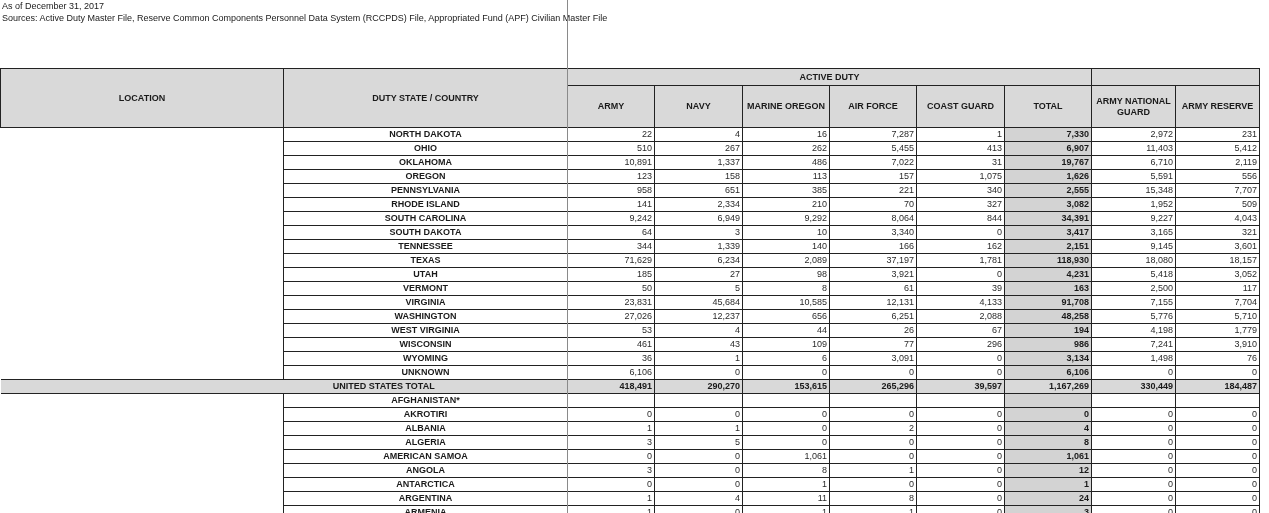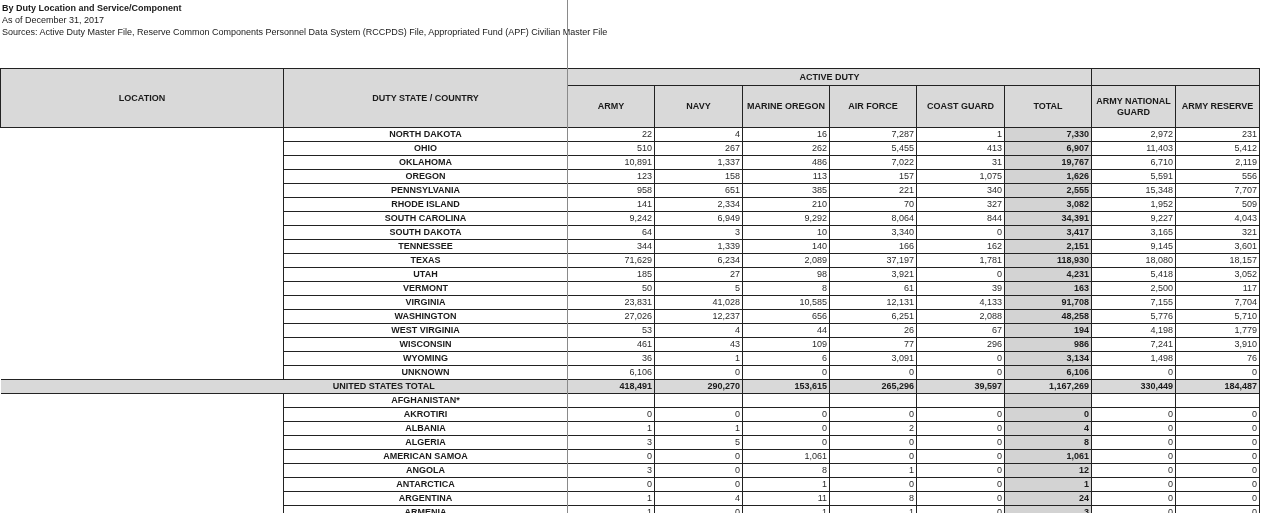--- a/index.html
+++ b/index.html
@@ -38,21 +38,20 @@
   td.num.total { background: #d3d3d3; font-weight: bold; color: #1a1a1a; }
 
   tr.us-total td { background: #d9d9d9; font-weight: bold; border-top: 1px solid #222; border-bottom: 1px solid #222; }
   tr.us-total td.us-label { text-align: center; padding-left: 200px; }
   tr.us-total td.num { color: #1a1a1a; }
 </style>
 </head>
 <body>
 
 <div class="title-block">
-  <div class="subtitle">By Duty Location and Service/Component</div>
   <div class="asof">As of December 31, 2017</div>
   <div class="sources">Sources: Active Duty Master File, Reserve Common Components Personnel Data System (RCCPDS) File, Appropriated Fund (APF) Civilian Master File</div>
 </div>
 
 <div class="freeze-line"></div>
 
 <table class="grid">
   <colgroup>
     <col style="width:283px">
       <col style="width:284px">
@@ -225,21 +224,21 @@
         <td class="num">61</td>
         <td class="num">39</td>
         <td class="num total">163</td>
         <td class="num">2,500</td>
         <td class="num">117</td>
       </tr>
       <tr>
         <td class="loc"></td>
         <td class="state">VIRGINIA</td>
         <td class="num">23,831</td>
-        <td class="num">41,028</td>
+        <td class="num">45,684</td>
         <td class="num">10,585</td>
         <td class="num">12,131</td>
         <td class="num">4,133</td>
         <td class="num total">91,708</td>
         <td class="num">7,155</td>
         <td class="num">7,704</td>
       </tr>
       <tr>
         <td class="loc"></td>
         <td class="state">WASHINGTON</td>

